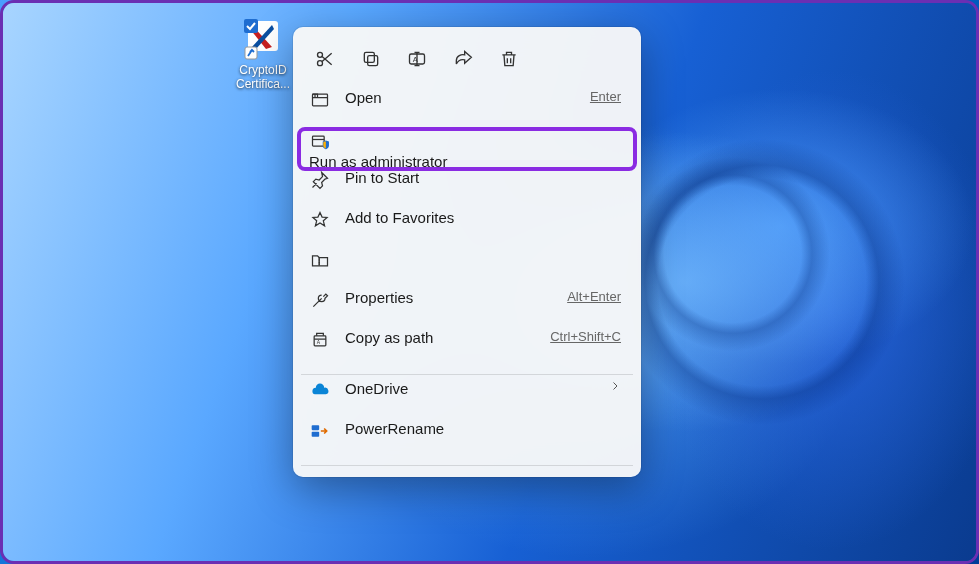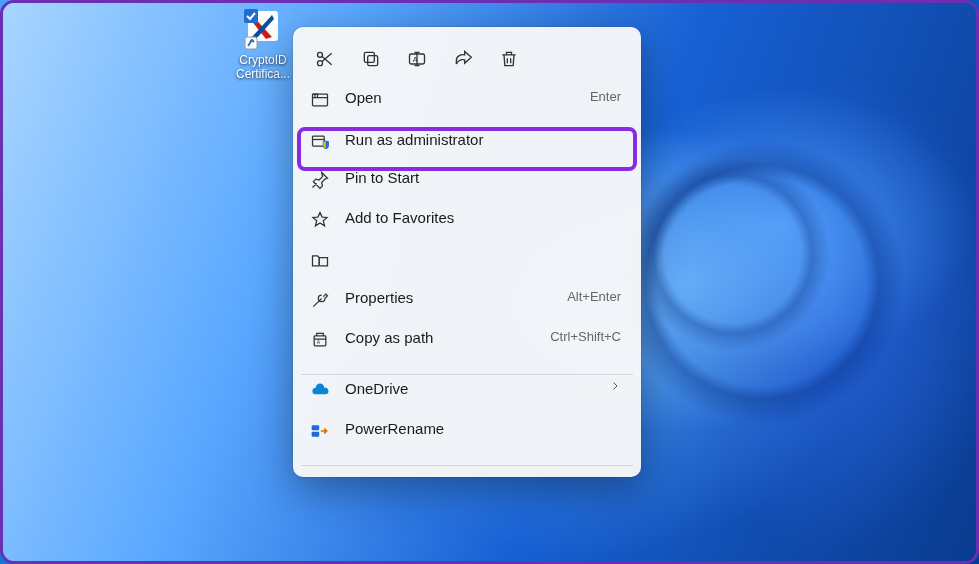--- a/index.html
+++ b/index.html
@@ -24,21 +24,21 @@
       linear-gradient(110deg, #a8d5ff 0%, #5aa8ff 30%, #1760d4 60%, #0a3b8f 100%);
   }
   .wallpaper::before {
     content:"";
     position:absolute;inset:0;
     background: radial-gradient(circle 260px at 78% 50%, transparent 40%, rgba(0,40,120,0.35) 45%, transparent 55%),
                 radial-gradient(circle 180px at 75% 45%, transparent 38%, rgba(0,40,120,0.3) 44%, transparent 54%);
   }
   .desktop-icon {
     position: absolute;
-    top: 6px;
+    top: 16px;
     left: 225px;
     width: 70px;
     text-align: center;
     cursor: pointer;
   }
   .desktop-icon .icon-img {
     width: 42px;
     height: 42px;
     margin: 0 auto 2px;
     position: relative;
@@ -91,32 +91,34 @@
     margin-right: 14px;
     display: flex;
     align-items: center;
     justify-content: center;
     flex-shrink: 0;
   }
   .menu-item .mi-label { flex: 1; }
   .menu-item .mi-accel {
     color: #666;
     font-size: 13px;
+    text-decoration: underline;
   }
   .menu-item .mi-chevron {
     color: #666;
     margin-left: 8px;
   }
   .highlighted {
     border: 4px solid #8a2be2;
     border-radius: 8px;
     margin: -2px -2px;
     padding-left: 8px;
     padding-right: 12px;
     height: 44px;
+    flex-direction: column;
   }
   .sep {
     height: 1px;
     background: rgba(0,0,0,0.12);
     margin: 5px 2px;
   }
   svg { display: block; }
 </style>
 </head>
 <body>

